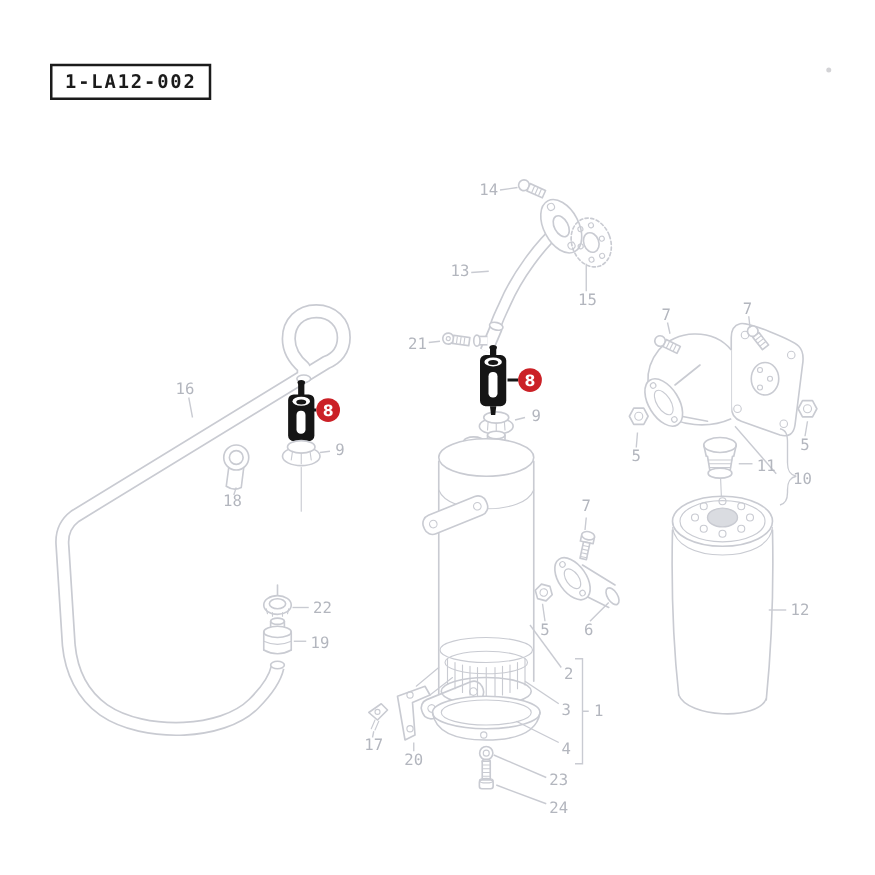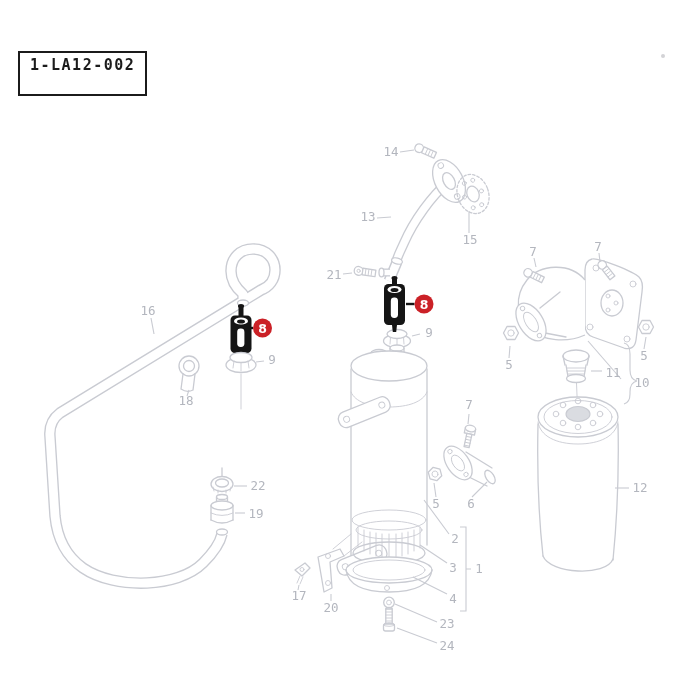--- a/index.html
+++ b/index.html
@@ -1,18 +1,18 @@
 <!DOCTYPE html>
 <html style="--page-bg: #ffffff; --line: #c9cbd2; --label: #b3b6be; --highlight: #151515; --badge-bg: #cb2127; --badge-text: #ffffff; --box-border: #1b1b1b; --box-text: #1b1b1b; --fill-light: #dadce1;"><head>
 <meta charset="utf-8">
 <style>
   html,body{margin:0;padding:0;background:#fff;}
   .stage{position:relative;width:700px;height:700px;background:var(--page-bg,#fff);overflow:hidden;
          font-family:"DejaVu Sans Mono", monospace;}
-  .code-box{position:absolute;left:18px;top:51px;padding:3px 10px 20px 10px;
+  .code-box{position:absolute;left:40px;top:51px;padding:3px 10px 4px 10px;
             border:2px solid var(--box-border,#1b1b1b);color:var(--box-text,#1b1b1b);
             font-weight:bold;font-size:15px;letter-spacing:1.5px;background:#fff;}
   svg{position:absolute;left:0;top:0;}
   .ln{fill:none;stroke:var(--line,#c9cbd2);stroke-width:1.3;stroke-linecap:round;stroke-linejoin:round;}
   .lnf{fill:#ffffff;stroke:var(--line,#c9cbd2);stroke-width:1.3;stroke-linejoin:round;}
   .thin{stroke-width:0.9;}
   .ldr{stroke:var(--line,#c9cbd2);stroke-width:1.1;fill:none;}
   .tube-o{fill:none;stroke:var(--line,#c9cbd2);stroke-width:11.5;stroke-linecap:butt;stroke-linejoin:round;}
   .tube-i{fill:none;stroke:#ffffff;stroke-width:8.8;stroke-linecap:butt;stroke-linejoin:round;}
   .t13-o{stroke-width:10;}

